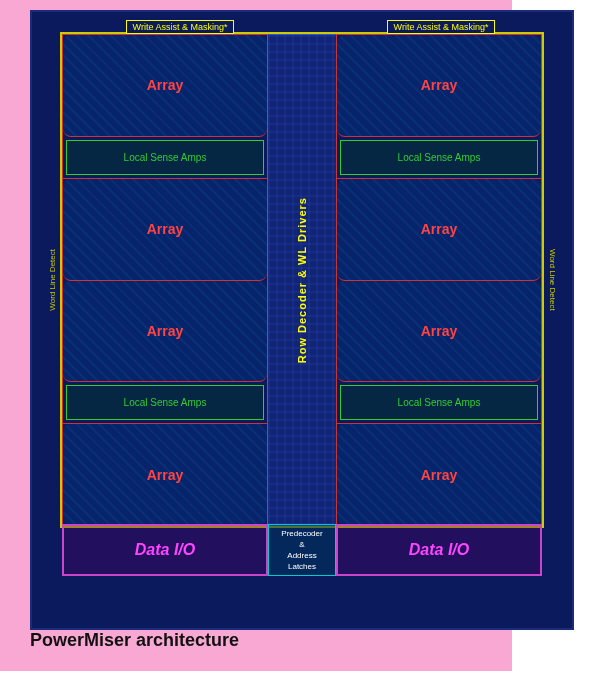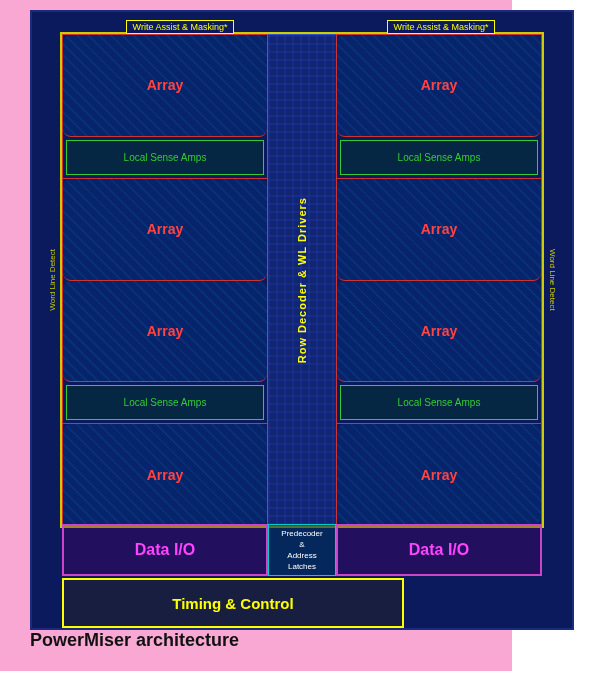--- a/index.html
+++ b/index.html
@@ -210,20 +210,21 @@
       font-size: 8px;
       color: #ffffff;
       text-align: center;
       line-height: 1.3;
     }
 
     .data-io-label {
       font-size: 16px;
       color: #ff44ff;
       font-weight: bold;
+      font-style: italic;
     }
 
     
 
     
     .bottom-row1 {
       position: absolute;
       bottom: 52px;
       left: 30px;
       right: 30px;
@@ -380,22 +381,17 @@
         <span class="predecoder-label">
           <span style="color:#fff; font-size:8px; text-align:center; line-height:1.4; display:block; white-space: pre-line;">Predecoder &amp;
 Address Latches</span>
         </span>
       </div>
       <div style="flex:1; border:2px solid #cc44cc; background:rgba(80,0,100,0.35); display:flex; align-items:center; justify-content:center;">
         <span class="data-io-label">Data I/O</span>
       </div>
     </div>
 
-    <div class="bottom-row2" style="position:absolute; bottom:0px; left:30px; width:calc(100% - 130px - 68px); height:50px; z-index:3;">
-      <div class="timing-block">
-        <span class="timing-label">Timing &amp; Control</span>
-      </div>
-    </div>
 
   </div>
 
   <div class="diagram-title">PowerMiser architecture</div>
 </div>
 
 </body></html>

